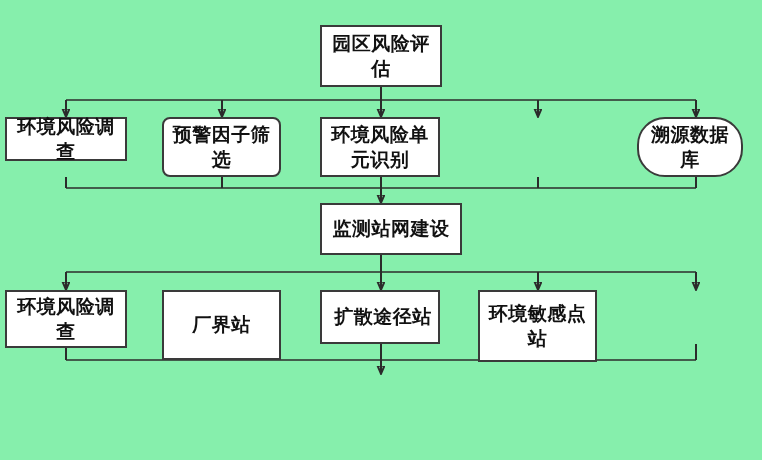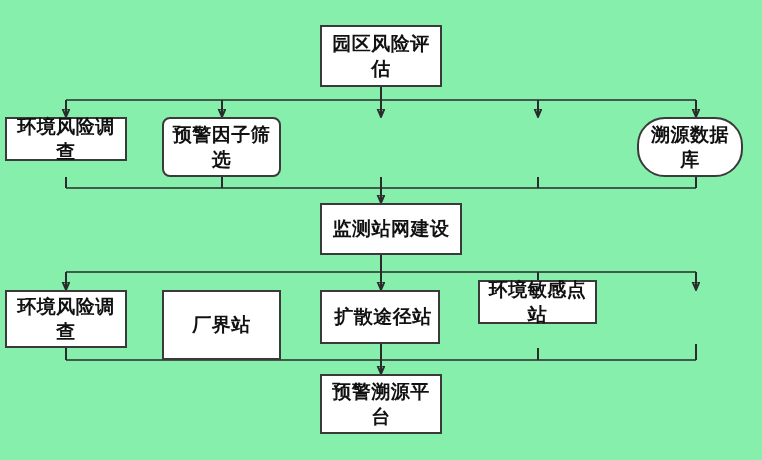--- a/index.html
+++ b/index.html
@@ -107,38 +107,38 @@
   <div class="node" style="left:320px; top:25px; width:122px; height:62px;">
     <span class="node-label">园区风险评估</span>
   </div>
 
   <div class="node" style="left:5px; top:117px; width:122px; height:44px;">
     <span class="node-label">环境风险调查</span>
   </div>
   <div class="node" style="left:162px; top:117px; width:119px; height:60px;border-radius:8px;">
     <span class="node-label">预警因子筛选</span>
   </div>
+  <div class="node" style="left:320px; top:117px; width:120px; height:60px;">
+    <span class="node-label">环境风险单元识别</span>
+  </div>
   <div class="node" style="left:637px; top:117px; width:106px; height:60px;border-radius:28px;">
     <span class="node-label">溯源数据库</span>
   </div>
 
   <div class="node" style="left:320px; top:203px; width:142px; height:52px;">
     <span class="node-label">监测站网建设</span>
   </div>
 
   <div class="node" style="left:5px; top:290px; width:122px; height:58px;">
     <span class="node-label">环境风险调查</span>
   </div>
   <div class="node" style="left:162px; top:290px; width:119px; height:70px;">
     <span class="node-label">厂界站</span>
   </div>
   <div class="node" style="left:320px; top:290px; width:120px; height:54px;padding-left:12px;">
     <span class="node-label">扩散途径站</span>
   </div>
-  <div class="node" style="left:478px; top:280px; width:119px; height:44px;">
+  <div class="node" style="left:478px; top:290px; width:119px; height:72px;">
     <span class="node-label">环境敏感点站</span>
   </div>
 
-  <div class="node" style="left:320px; top:374px; width:122px; height:60px;">
-    <span class="node-label">预警溯源平台</span>
-  </div>
 
 </div>
 
 </body></html>

